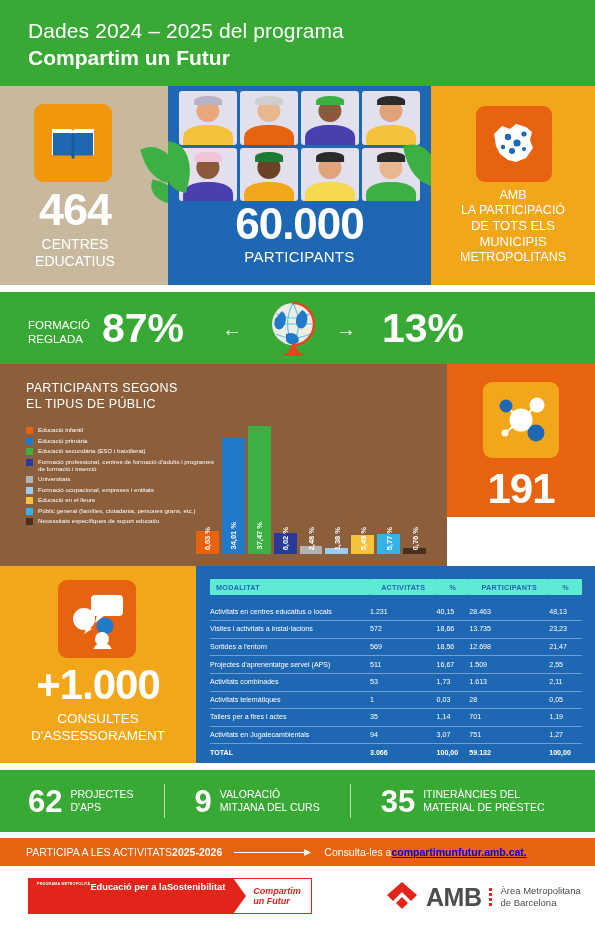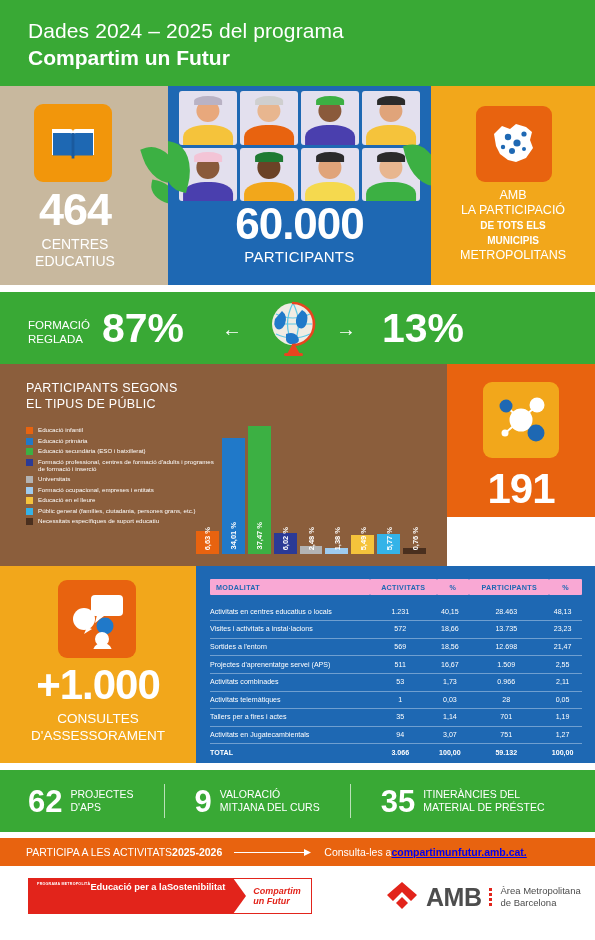--- a/index.html
+++ b/index.html
@@ -55,21 +55,21 @@
     color: #fff; font-size: 15px; text-align: center; letter-spacing: .3px;
   }
   .map-box {
     position: absolute; left: 45px; top: 20px; width: 76px; height: 76px;
     background: #e8630f;
   }
   .muni-txt {
     position: absolute; left: 4px; top: 102px; width: 156px;
     color: #fff; text-align: center; font-size: 12.5px; line-height: 15px;
   }
-  .muni-txt b { font-weight: 700; font-size: 10px; }
+  .muni-txt b { font-weight: 400; font-size: 13px; }
 
   
   .av-grid {
     position: absolute; left: 11px; top: 5px; width: 241px; height: 110px;
     display: grid; grid-template-columns: repeat(4, 1fr); grid-template-rows: 1fr 1fr; gap: 3px;
   }
   .av { background: #e3e0ee; border-radius: 3px; position: relative; overflow: hidden; }
   .av .head { position: absolute; left: 50%; top: 16%; width: 40%; height: 42%; border-radius: 50%; transform: translateX(-50%); }
   .av .body { position: absolute; left: 50%; bottom: -14%; width: 86%; height: 50%; border-radius: 44% 44% 0 0; transform: translateX(-50%); }
   .av .hat { position: absolute; left: 50%; top: 9%; width: 48%; height: 18%; border-radius: 50% 50% 0 0; transform: translateX(-50%); }
@@ -112,32 +112,32 @@
   
   .band4 { position: absolute; left: 0; top: 566px; width: 595px; height: 197px; }
   .p-cons { position: absolute; left: 0; top: 0; width: 196px; height: 197px; background: #f2a71b; }
   .p-tab { position: absolute; left: 196px; top: 0; width: 399px; height: 197px; background: #1e68b3; }
   .chat-box { position: absolute; left: 58px; top: 14px; width: 78px; height: 78px; background: #e8630f; }
   .cons-num { position: absolute; left: 0; top: 98px; width: 196px; font-size: 42px; line-height: 42px; }
   .cons-lbl { position: absolute; left: 0; top: 144px; width: 196px; color: #fff; font-size: 13.5px; line-height: 17px; text-align: center; }
 
   table.dt { position: absolute; left: 14px; top: 13px; width: 372px; border-collapse: collapse; }
   table.dt th {
-    color: #1e68b3; background: #f9a8d4; font-size: 7.2px; font-weight: 700;
+    color: #1e68b3; background: #5eead4; font-size: 7.2px; font-weight: 700;
     padding: 3.5px 6px; border-radius: 1px; letter-spacing: .3px; text-align: left;
     white-space: nowrap;
   }
   table.dt th.num { text-align: center; }
   table.dt thead tr { }
   table.dt thead th { }
   table.dt td {
     color: #fff; font-size: 7.1px; padding: 4.3px 0; border-bottom: 1px solid #6f9fd0;
     white-space: nowrap;
   }
-  table.dt td.num { text-align: center; padding-right: 6px; }
+  table.dt td.num { text-align: left; padding-right: 6px; }
   table.dt tr.total td { font-weight: 700; border-bottom: none; }
   .sp { height: 5px; }
 
   
   .band5 {
     position: absolute; left: 0; top: 770px; width: 595px; height: 62px;
     background: #39a935; display: flex; align-items: center;
   }
   .fig { display: flex; align-items: center; color: #fff; }
   .fig .n { font-size: 31px; font-weight: 700; line-height: 31px; }
@@ -464,21 +464,21 @@
               <td class="">Projectes d'aprenentatge servei (APS)</td>
               <td class="num">511</td>
               <td class="num">16,67</td>
               <td class="num">1.509</td>
               <td class="num">2,55</td>
             </tr>
             <tr>
               <td class="">Activitats combinades</td>
               <td class="num">53</td>
               <td class="num">1,73</td>
-              <td class="num">0.966</td>
+              <td class="num">1.613</td>
               <td class="num">2,11</td>
             </tr>
             <tr>
               <td class="">Activitats telemàtiques</td>
               <td class="num">1</td>
               <td class="num">0,03</td>
               <td class="num">28</td>
               <td class="num">0,05</td>
             </tr>
             <tr>

